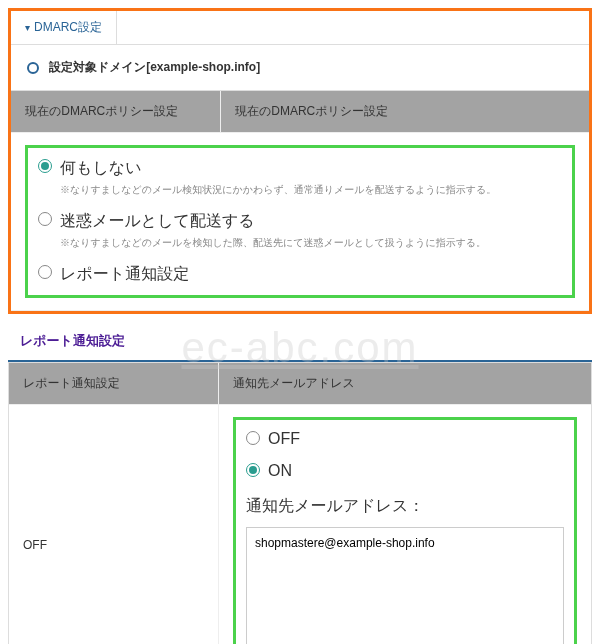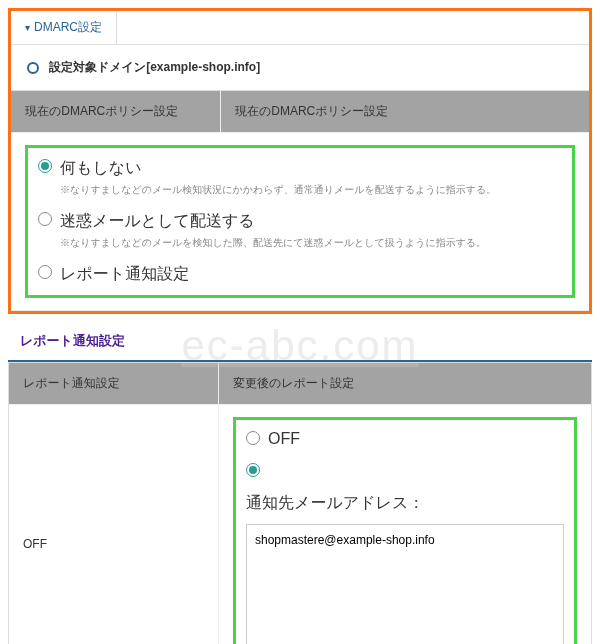--- a/index.html
+++ b/index.html
@@ -88,34 +88,37 @@
       </div>
     </div>
   </div>
 </div>
 
 <div class="section-header">レポート通知設定</div>
 <div class="section-body">
   <div class="tbl">
     <div class="tbl-row header">
       <div class="cell-l">レポート通知設定</div>
-      <div class="cell-r">変更後のレポート設定</div>
+      <div class="cell-r">通知先メールアドレス</div>
     </div>
     <div class="tbl-row">
       <div class="cell-l vcenter">OFF</div>
       <div class="cell-r">
         <div class="highlight">
           <div class="radio-item">
             <div class="radio"></div>
             <div class="radio-content">
               <div class="radio-label">OFF</div>
             </div>
           </div>
           <div class="radio-item">
             <div class="radio checked"></div>
+            <div class="radio-content">
+              <div class="radio-label">ON</div>
+            </div>
           </div>
           <div style="margin-top:16px">
             <div class="field-label">通知先メールアドレス：</div>
             <textarea style="">shopmastere@example-shop.info</textarea>
           </div>
         </div>
       </div>
     </div>
   </div>
 </div>

